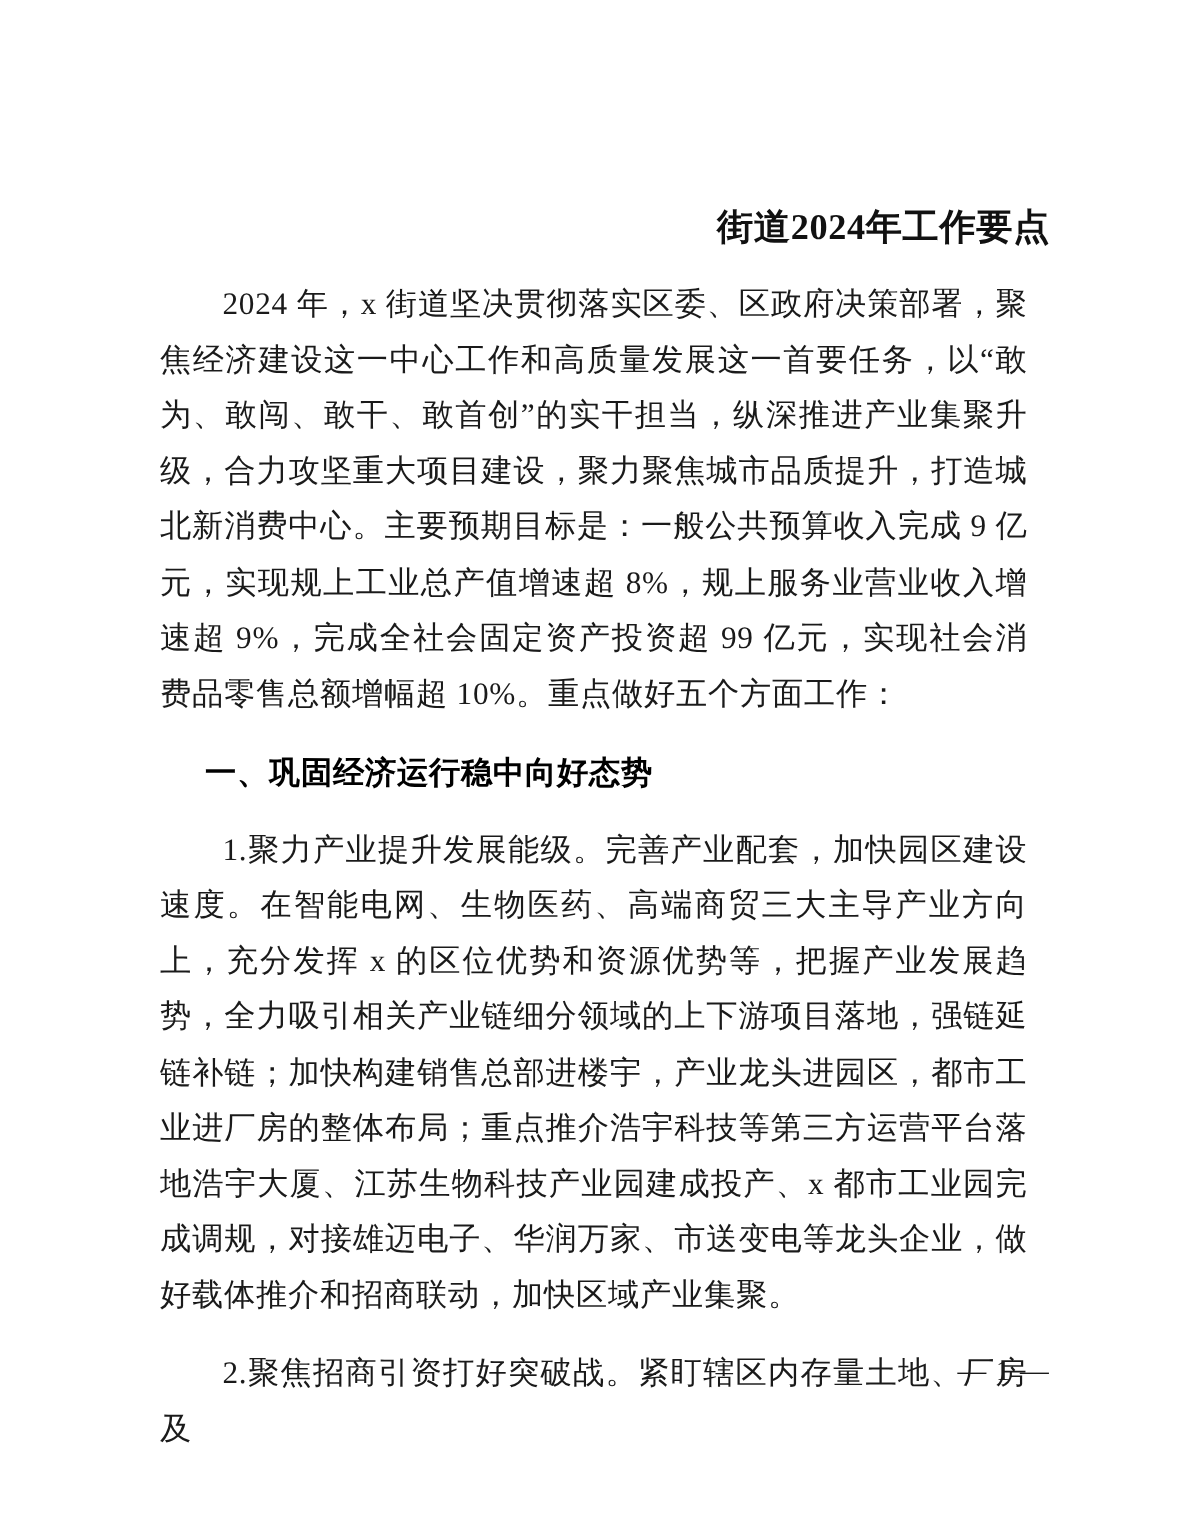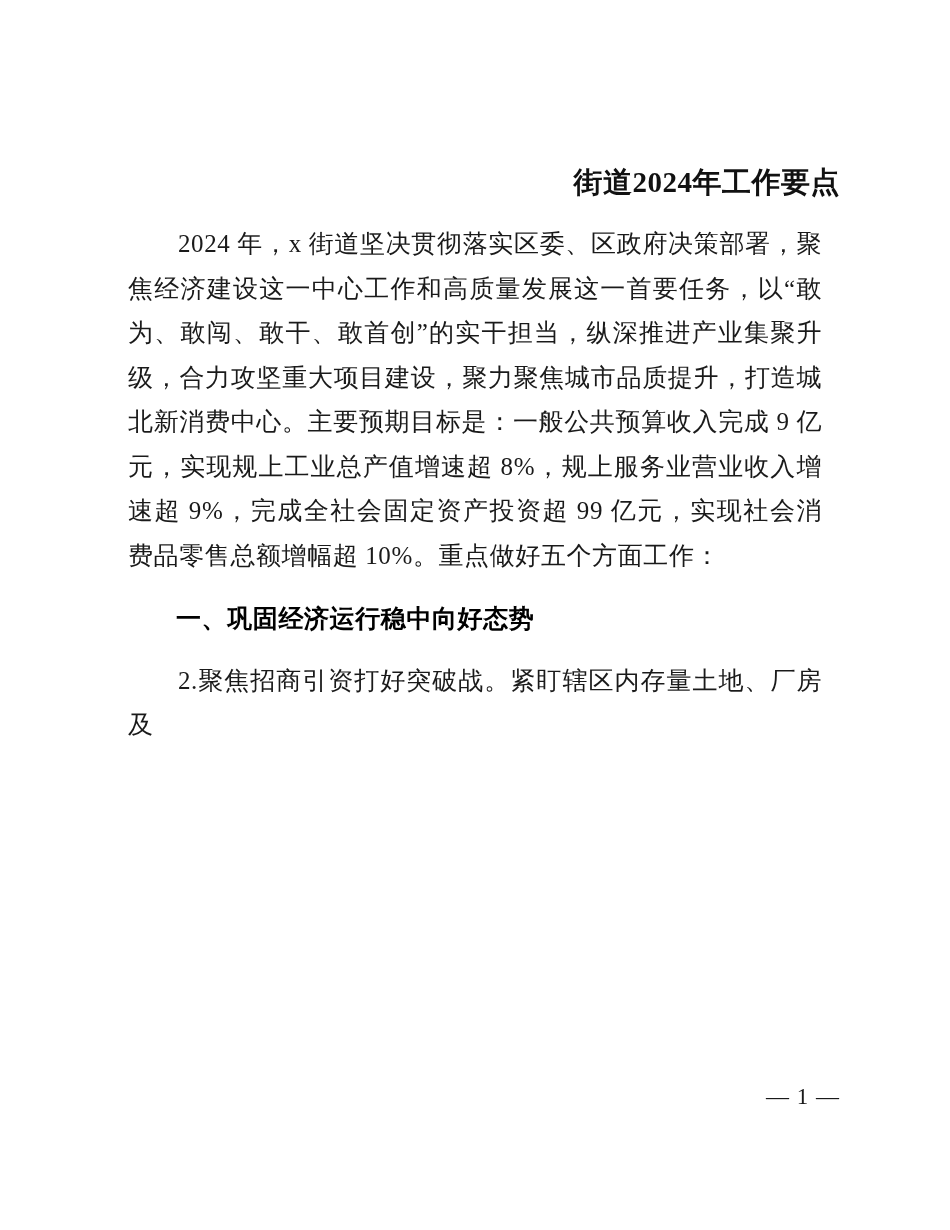--- a/index.html
+++ b/index.html
@@ -62,21 +62,21 @@
   .para + .para {
     margin-top: 0;
   }
 
   .section-heading {
     font-family: "Liberation Sans", "DejaVu Sans", sans-serif;
     font-weight: bold;
     font-size: 25px;
     line-height: 44.5px;
     text-indent: 50px;
-    margin: 16px;
+    margin: 4px;
     color: #000000;
     letter-spacing: 0.6px;
   }
 
   .page-footer {
     position: absolute;
     left: 110px;
     top: 1080px;
     width: 730px;
     text-align: right;
@@ -93,20 +93,21 @@
 <div class="page">
 
   <div class="doc-body">
 
     <h1 class="doc-title">街道2024年工作要点</h1>
 
     <p class="para">2024 年，x 街道坚决贯彻落实区委、区政府决策部署，聚焦经济建设这一中心工作和高质量发展这一首要任务，以“敢为、敢闯、敢干、敢首创”的实干担当，纵深推进产业集聚升级，合力攻坚重大项目建设，聚力聚焦城市品质提升，打造城北新消费中心。主要预期目标是：一般公共预算收入完成 9 亿元，实现规上工业总产值增速超 8%，规上服务业营业收入增速超 9%，完成全社会固定资产投资超 99 亿元，实现社会消费品零售总额增幅超 10%。重点做好五个方面工作：</p>
 
     <h2 class="section-heading">一、巩固经济运行稳中向好态势</h2>
 
+    <p class="para">1.聚力产业提升发展能级。完善产业配套，加快园区建设速度。在智能电网、生物医药、高端商贸三大主导产业方向上，充分发挥 x 的区位优势和资源优势等，把握产业发展趋势，全力吸引相关产业链细分领域的上下游项目落地，强链延链补链；加快构建销售总部进楼宇，产业龙头进园区，都市工业进厂房的整体布局；重点推介浩宇科技等第三方运营平台落地浩宇大厦、江苏生物科技产业园建成投产、x 都市工业园完成调规，对接雄迈电子、华润万家、市送变电等龙头企业，做好载体推介和招商联动，加快区域产业集聚。</p>
 
     <p class="para">2.聚焦招商引资打好突破战。紧盯辖区内存量土地、厂房及</p>
 
   </div>
 
   <div class="page-footer">— 1 —</div>
 
 </div>
 
 </body></html>

